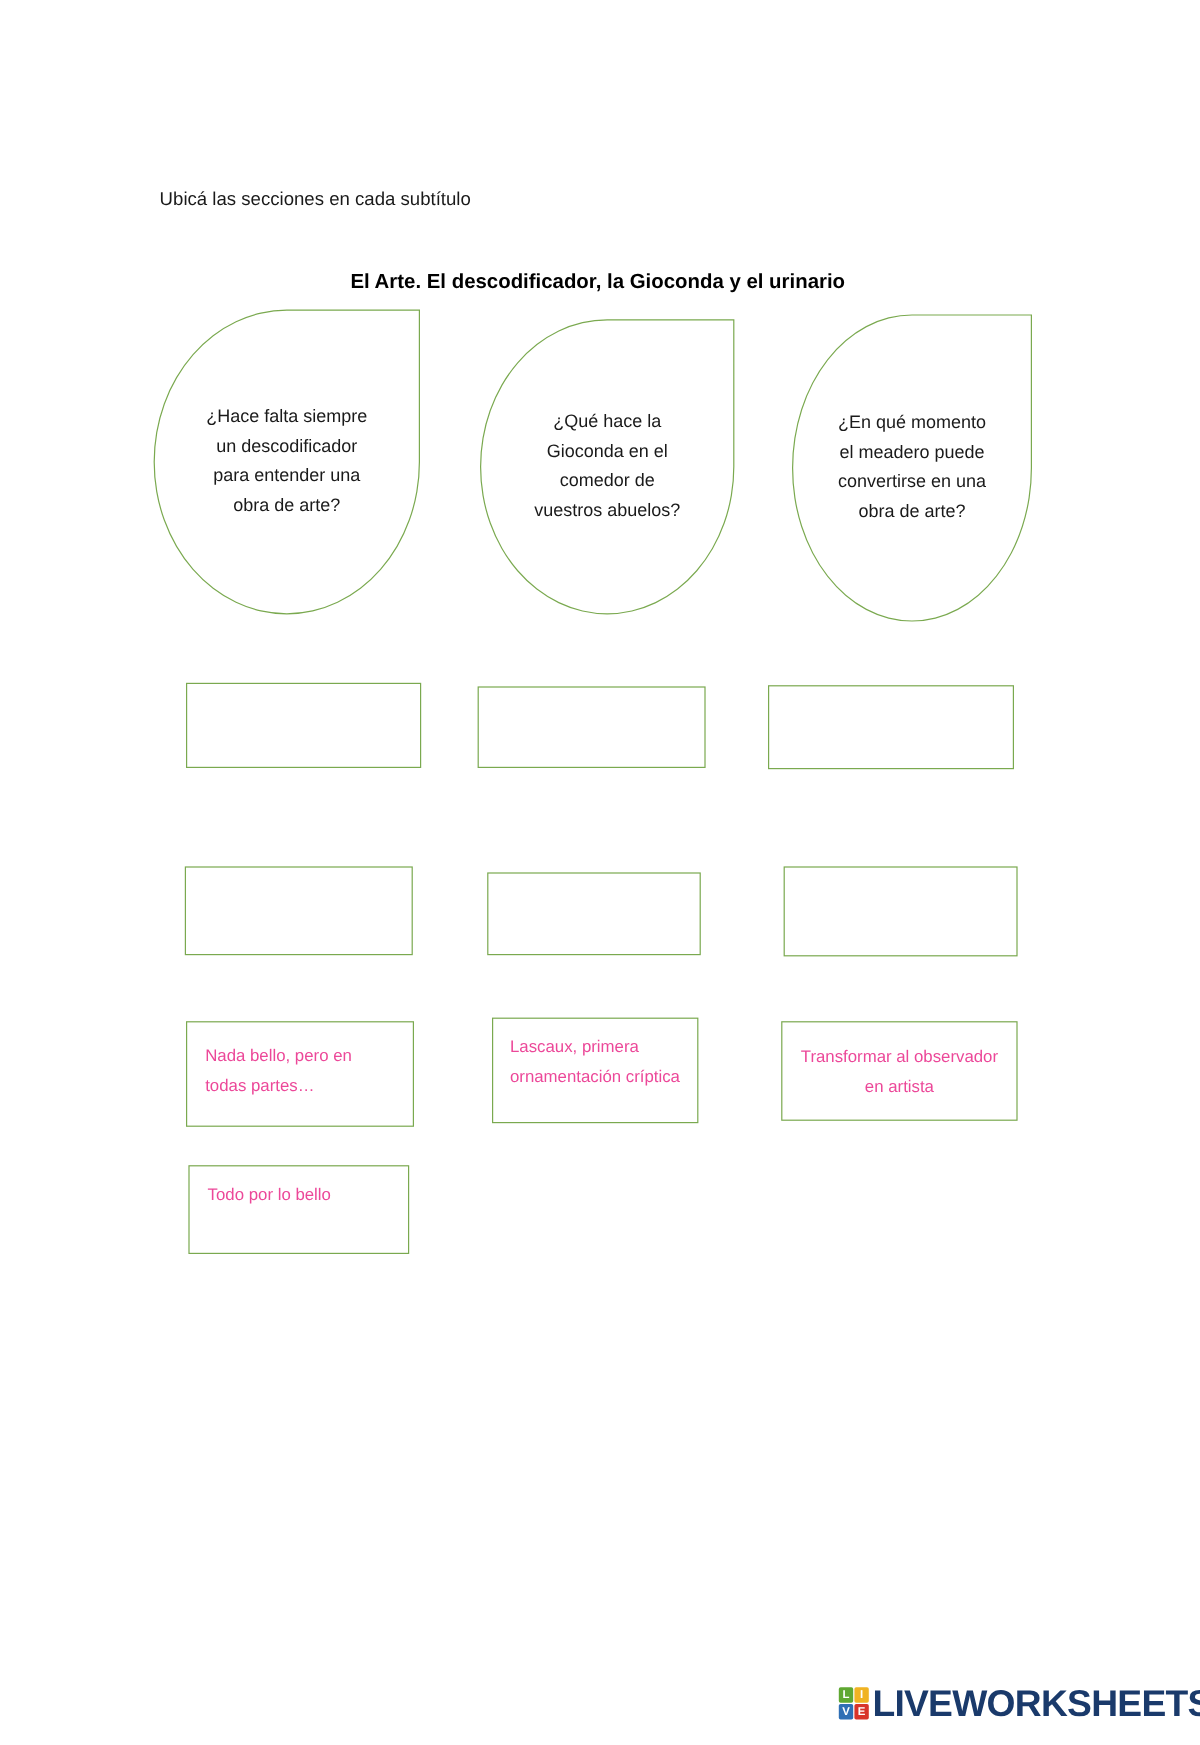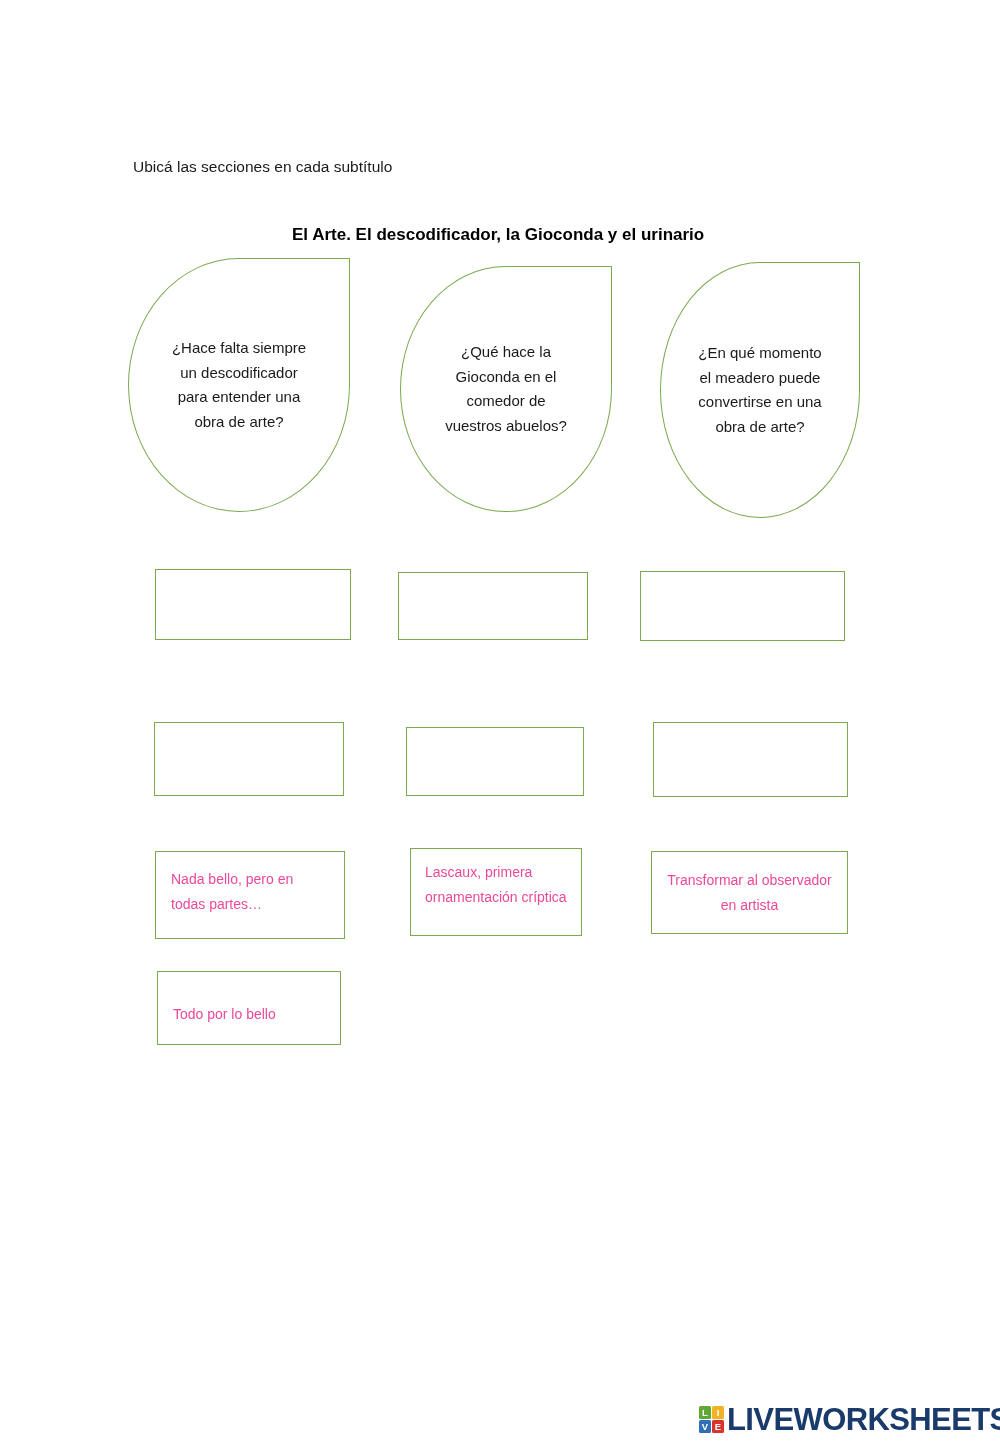--- a/index.html
+++ b/index.html
@@ -120,21 +120,21 @@
     text-align: center;
   }
   #ans-c3 .box-text { width: 172px; }
 
   
   #ans-d1 {
     left: 157px; top: 971px; width: 184px; height: 74px;
     padding: 11px 0 0 15px;
     text-align: left;
   }
-  #ans-d1 .box-text { width: 160px; margin-top: 19px; }
+  #ans-d1 .box-text { width: 160px; }
 
   #ans-d2 {
     left: 416px; top: 964px; width: 165px; height: 86px;
     display: flex; align-items: center; justify-content: center;
     text-align: center;
   }
   #ans-d2 .box-text { width: 140px; }
 
   #ans-d3 {
     left: 653px; top: 972px; width: 195px; height: 72px;

